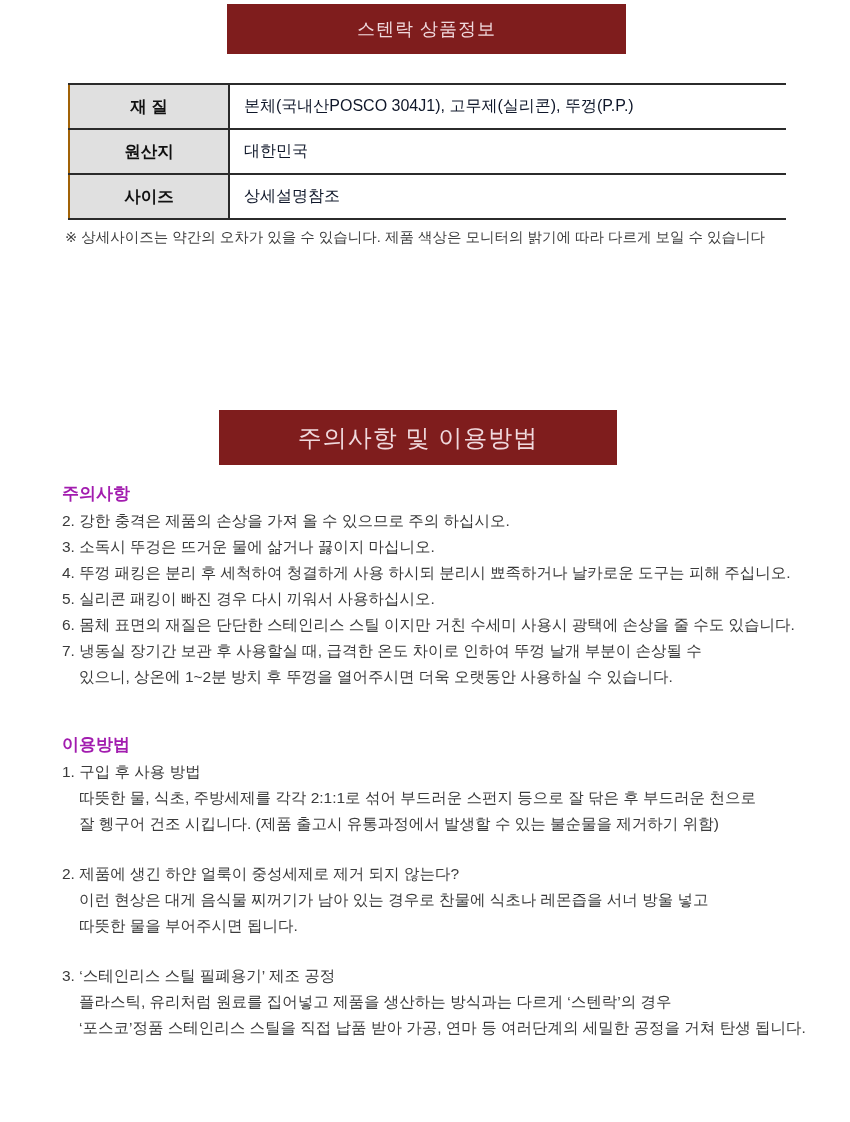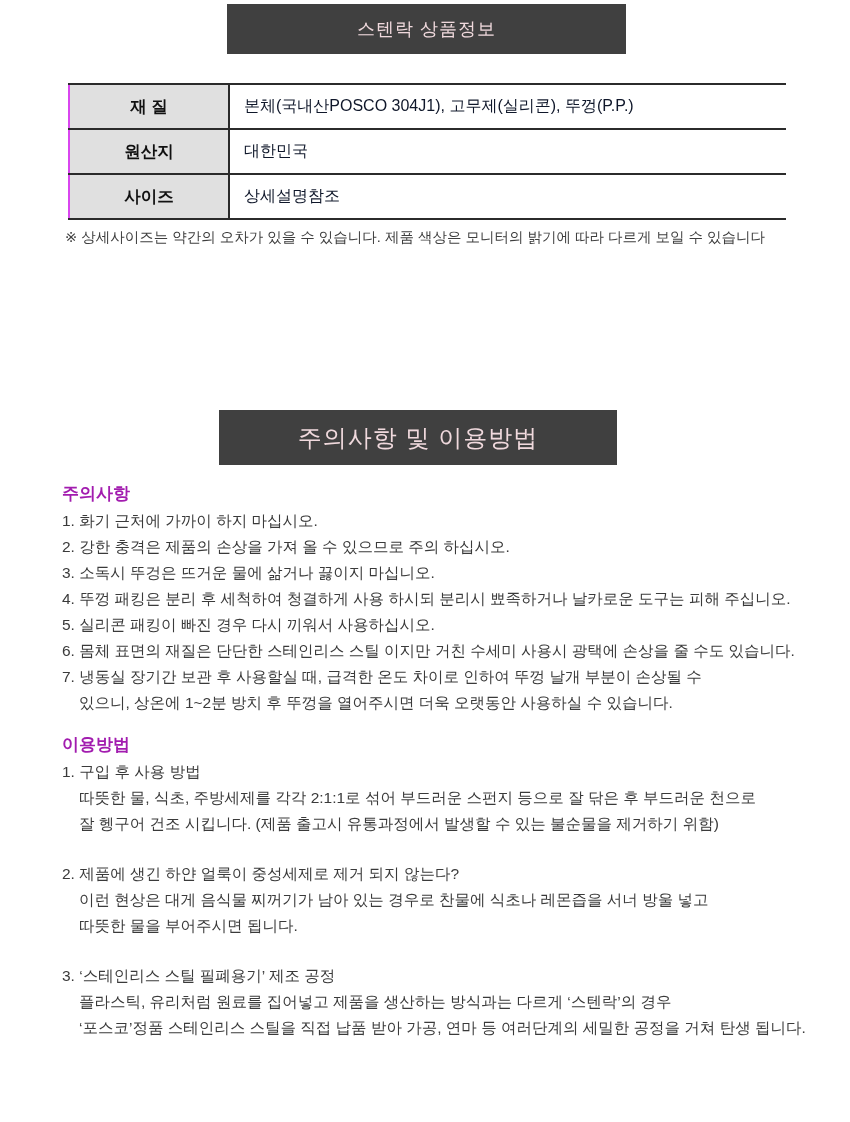--- a/index.html
+++ b/index.html
@@ -8,37 +8,37 @@
     position: relative;
     width: 850px;
     height: 1122px;
     background: #ffffff;
     font-family: "Liberation Sans", "DejaVu Sans", sans-serif;
     color: #3a3a3a;
     overflow: hidden;
   }
   .banner {
     position: absolute;
-    background: #404040;
+    background: #7f1d1d;
     color: #f0d9dd;
     display: flex;
     align-items: center;
     justify-content: center;
     letter-spacing: 1px;
   }
   .banner-top    { left: 227px; top: 4px;   width: 399px; height: 50px; font-size: 18px; }
   .banner-middle { left: 219px; top: 382px; width: 398px; height: 55px; font-size: 24px; margin-top: 28px; }
 
   table.spec-table {
     position: absolute;
     left: 68px; top: 83px;
     width: 718px;
     border-collapse: collapse;
     border-top: 2px solid #2b2b2b;
-    border-left: 2px solid #d946ef;
+    border-left: 2px solid #a16207;
   }
   table.spec-table td {
     border-bottom: 2px solid #2b2b2b;
     height: 45px;
     font-size: 16px;
     color: #0f172a;
   }
   table.spec-table td.label {
     width: 160px;
     background: #e0e0e0;
@@ -105,21 +105,20 @@
   </table>
 
   <div class="size-note">※ 상세사이즈는 약간의 오차가 있을 수 있습니다. 제품 색상은 모니터의 밝기에 따라 다르게 보일 수 있습니다</div>
 
   <div class="banner banner-middle">
     <span>주의사항 및 이용방법</span>
   </div>
 
   <div class="section precautions">
     <div class="heading">주의사항</div>
-    <div>1. 화기 근처에 가까이 하지 마십시오.</div>
     <div>2. 강한 충격은 제품의 손상을 가져 올 수 있으므로 주의 하십시오.</div>
     <div>3. 소독시 뚜겅은 뜨거운 물에 삶거나 끓이지 마십니오.</div>
     <div>4. 뚜껑 패킹은 분리 후 세척하여 청결하게 사용 하시되 분리시 뾰족하거나 날카로운 도구는 피해 주십니오.</div>
     <div>5. 실리콘 패킹이 빠진 경우 다시 끼워서 사용하십시오.</div>
     <div>6. 몸체 표면의 재질은 단단한 스테인리스 스틸 이지만 거친 수세미 사용시 광택에 손상을 줄 수도 있습니다.</div>
     <div>
       <div>7. 냉동실 장기간 보관 후 사용할실 때, 급격한 온도 차이로 인하여 뚜껑 날개 부분이 손상될 수</div>
       <div class="cont">있으니, 상온에 1~2분 방치 후 뚜껑을 열어주시면 더욱 오랫동안 사용하실 수 있습니다.</div>
     </div>
   </div>

